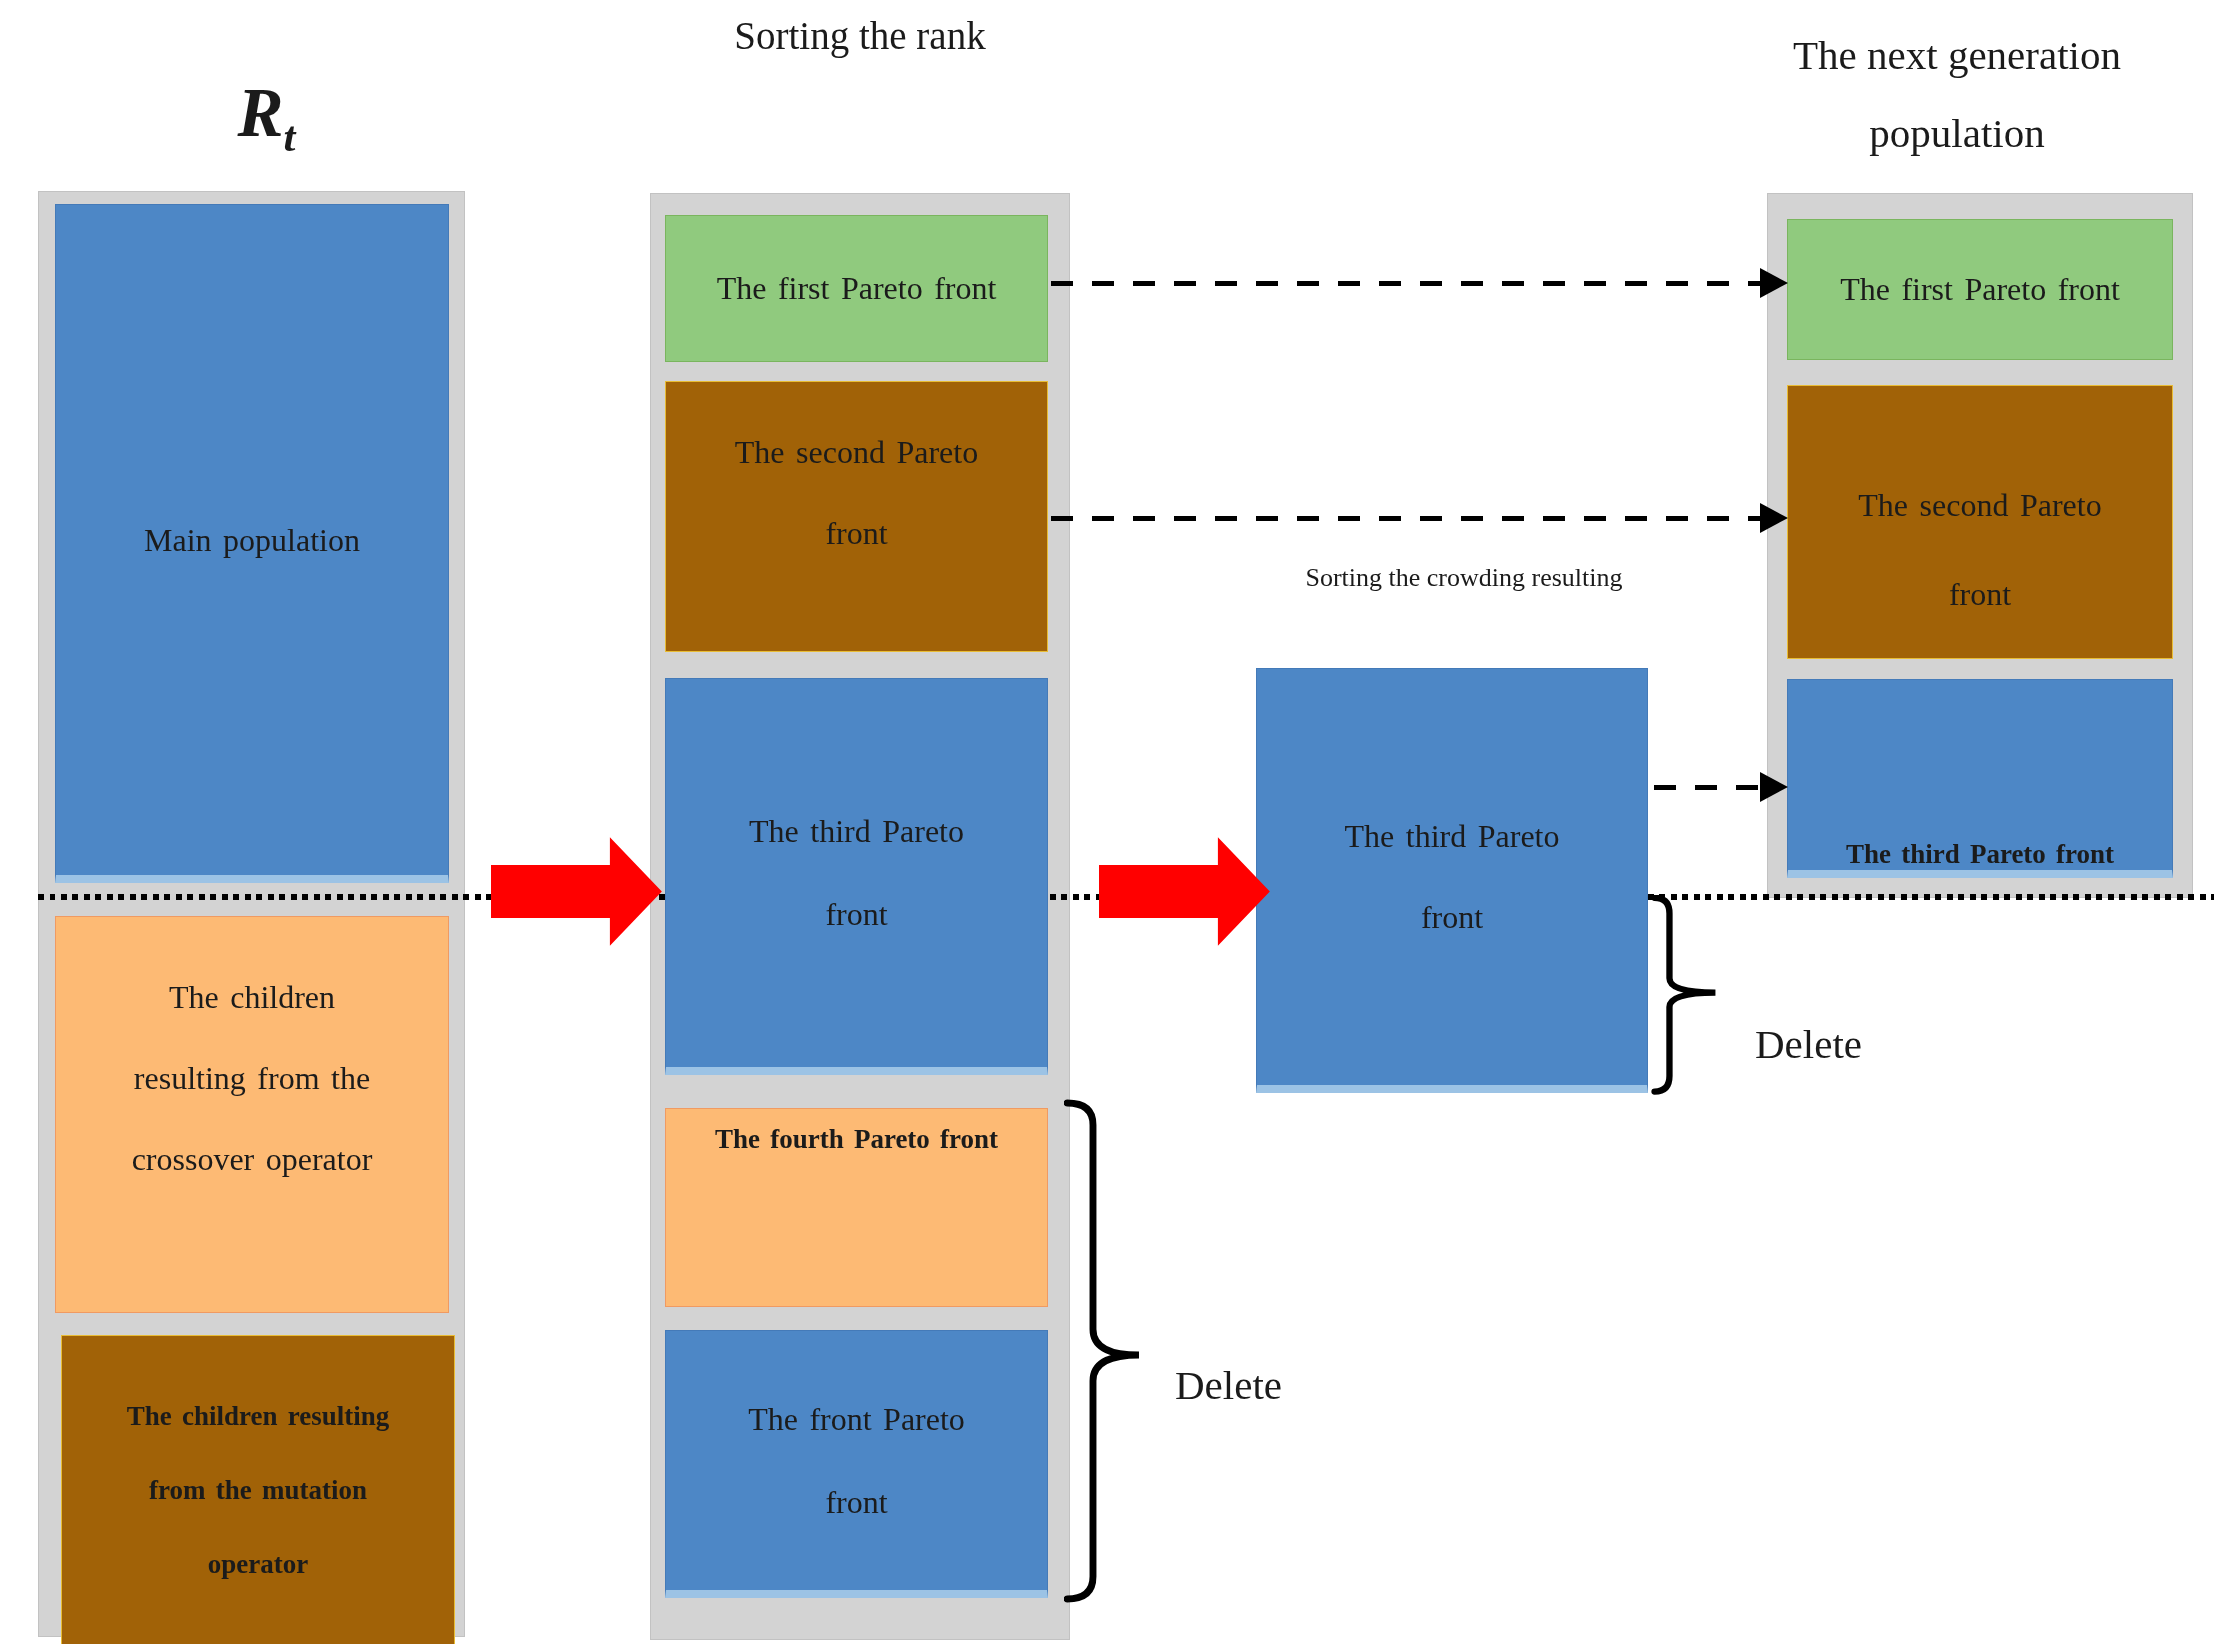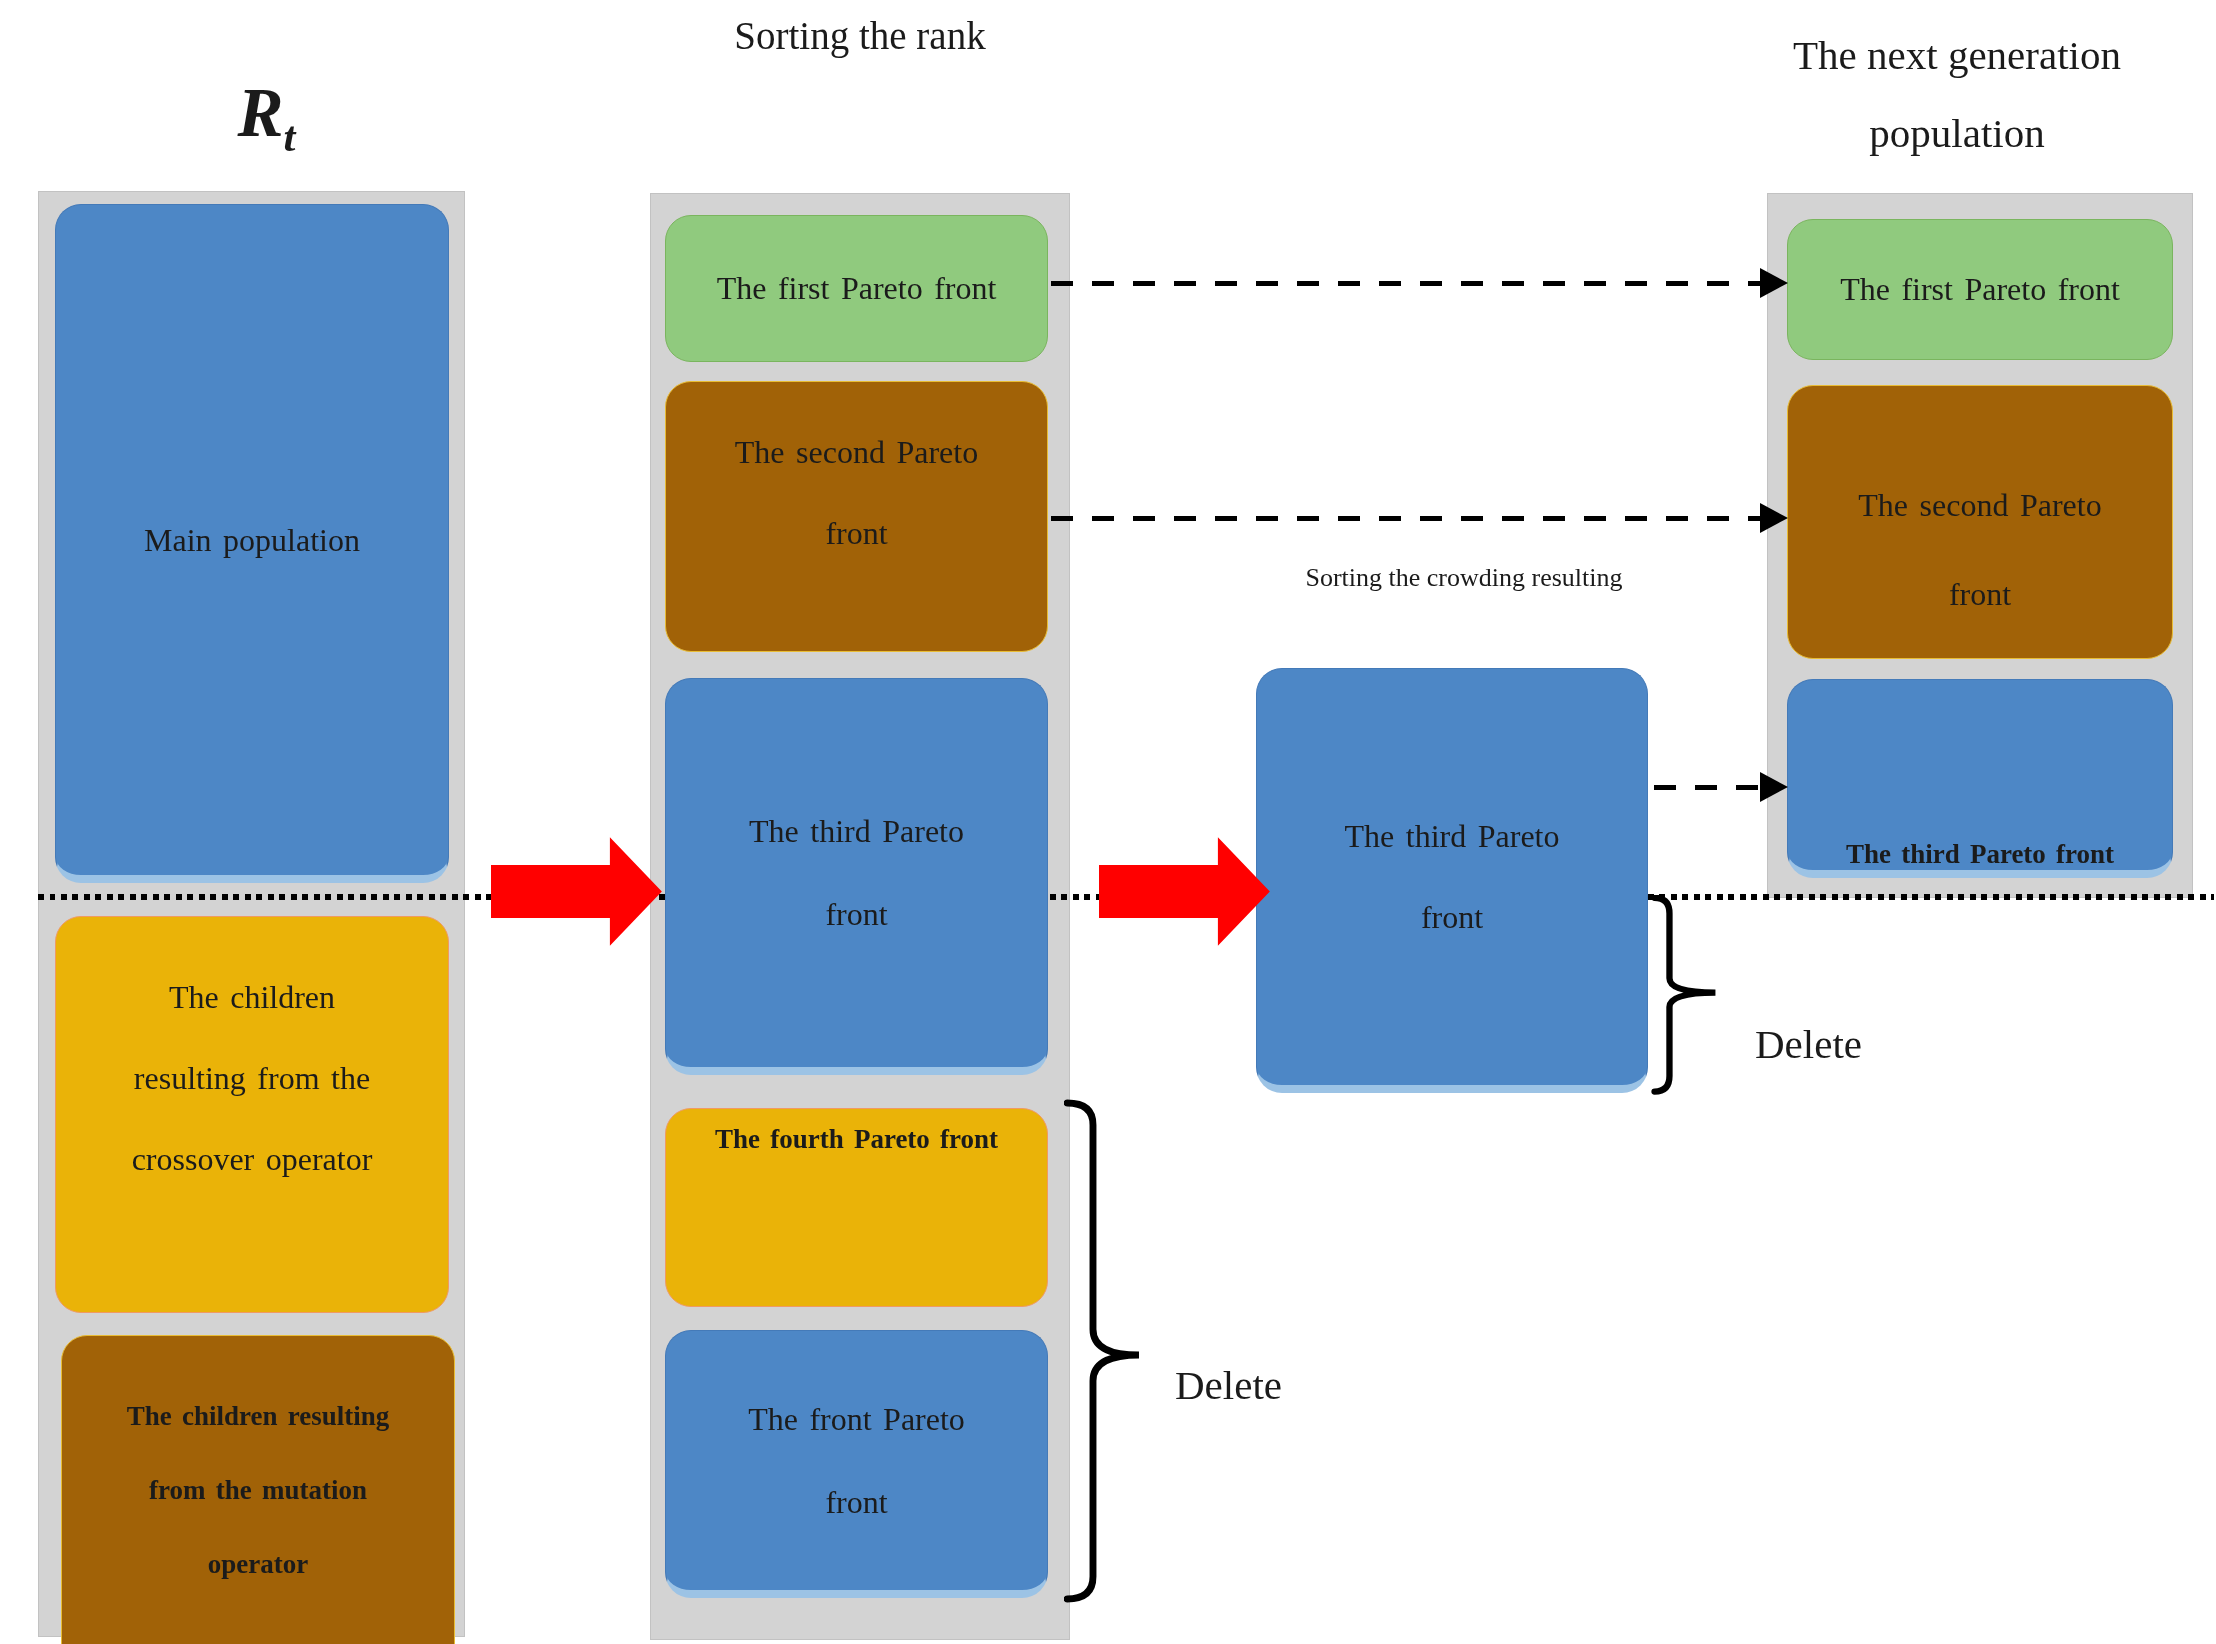--- a/index.html
+++ b/index.html
@@ -22,27 +22,26 @@
   .box{
     display:flex;
     flex-direction:column;
     align-items:center;
     justify-content:center;
     text-align:center;
     box-sizing:border-box;
     z-index:3;
     font-size:32px;
     word-spacing:3.5px;
-    border-radius:26px;
   }
   .box .line{display:block;}
   .blue{background:#4d87c6;border:1.2px solid #447ab8;border-bottom:8px solid #9cc3e5;}
   .green{background:#90ca7e;border:1.2px solid #7ab55e;}
   .yellow{background:#a16207;border:1.2px solid #e8bc34;}
-  .orange{background:#eab308;border:1.2px solid #f09a62;}
+  .orange{background:#fdba74;border:1.2px solid #f09a62;}
   .bold-small{font-size:27px;font-weight:bold;}
   .title{z-index:2;text-align:center;}
   .dotted-line{
     height:5.8px;
     background:repeating-linear-gradient(90deg,#000 0 5.8px,transparent 5.8px 11.5px);
     z-index:2;
   }
   .dash-line{
     height:5.2px;
     background:repeating-linear-gradient(90deg,#000 0 22px,transparent 22px 41px);

